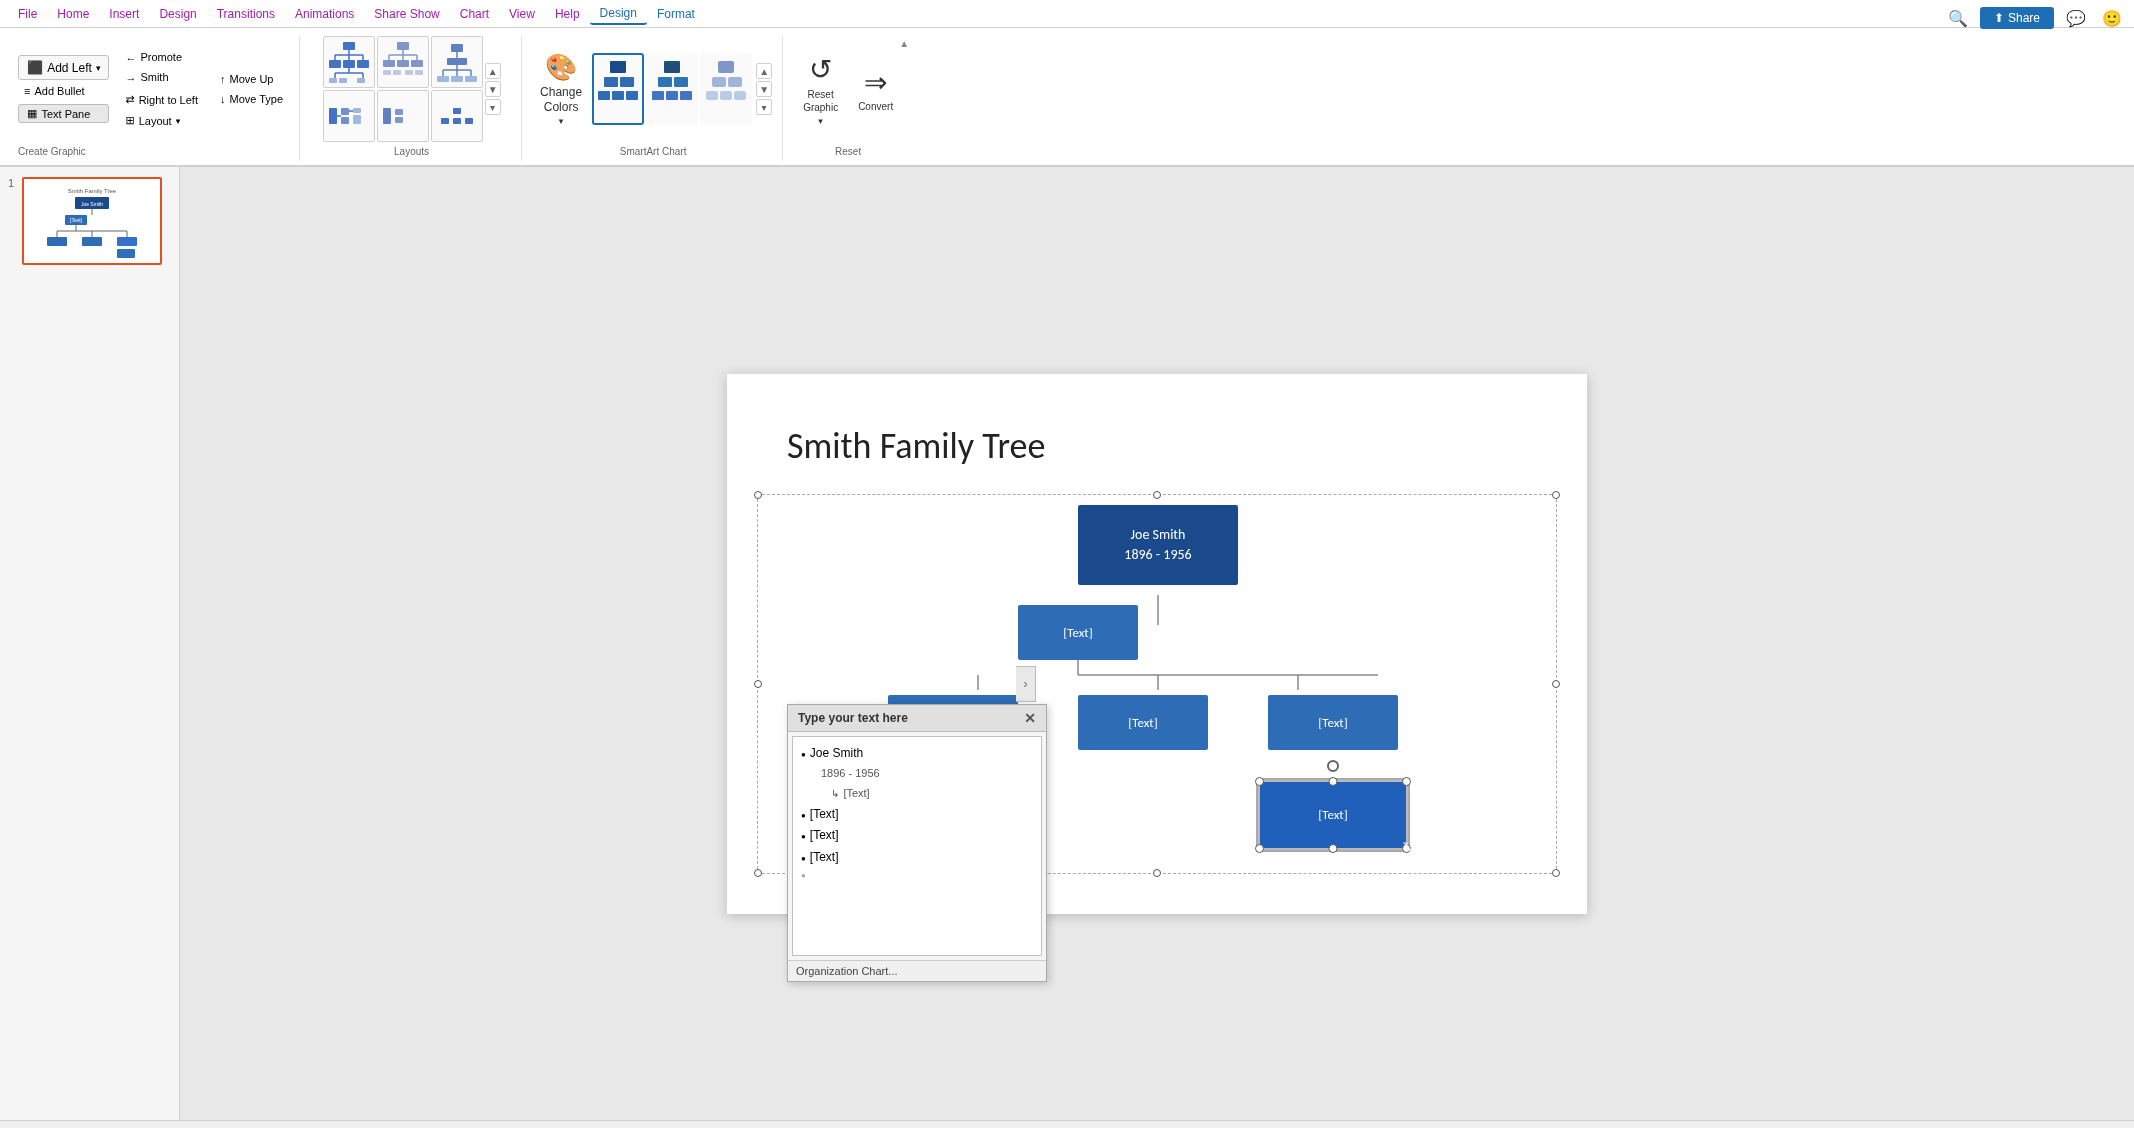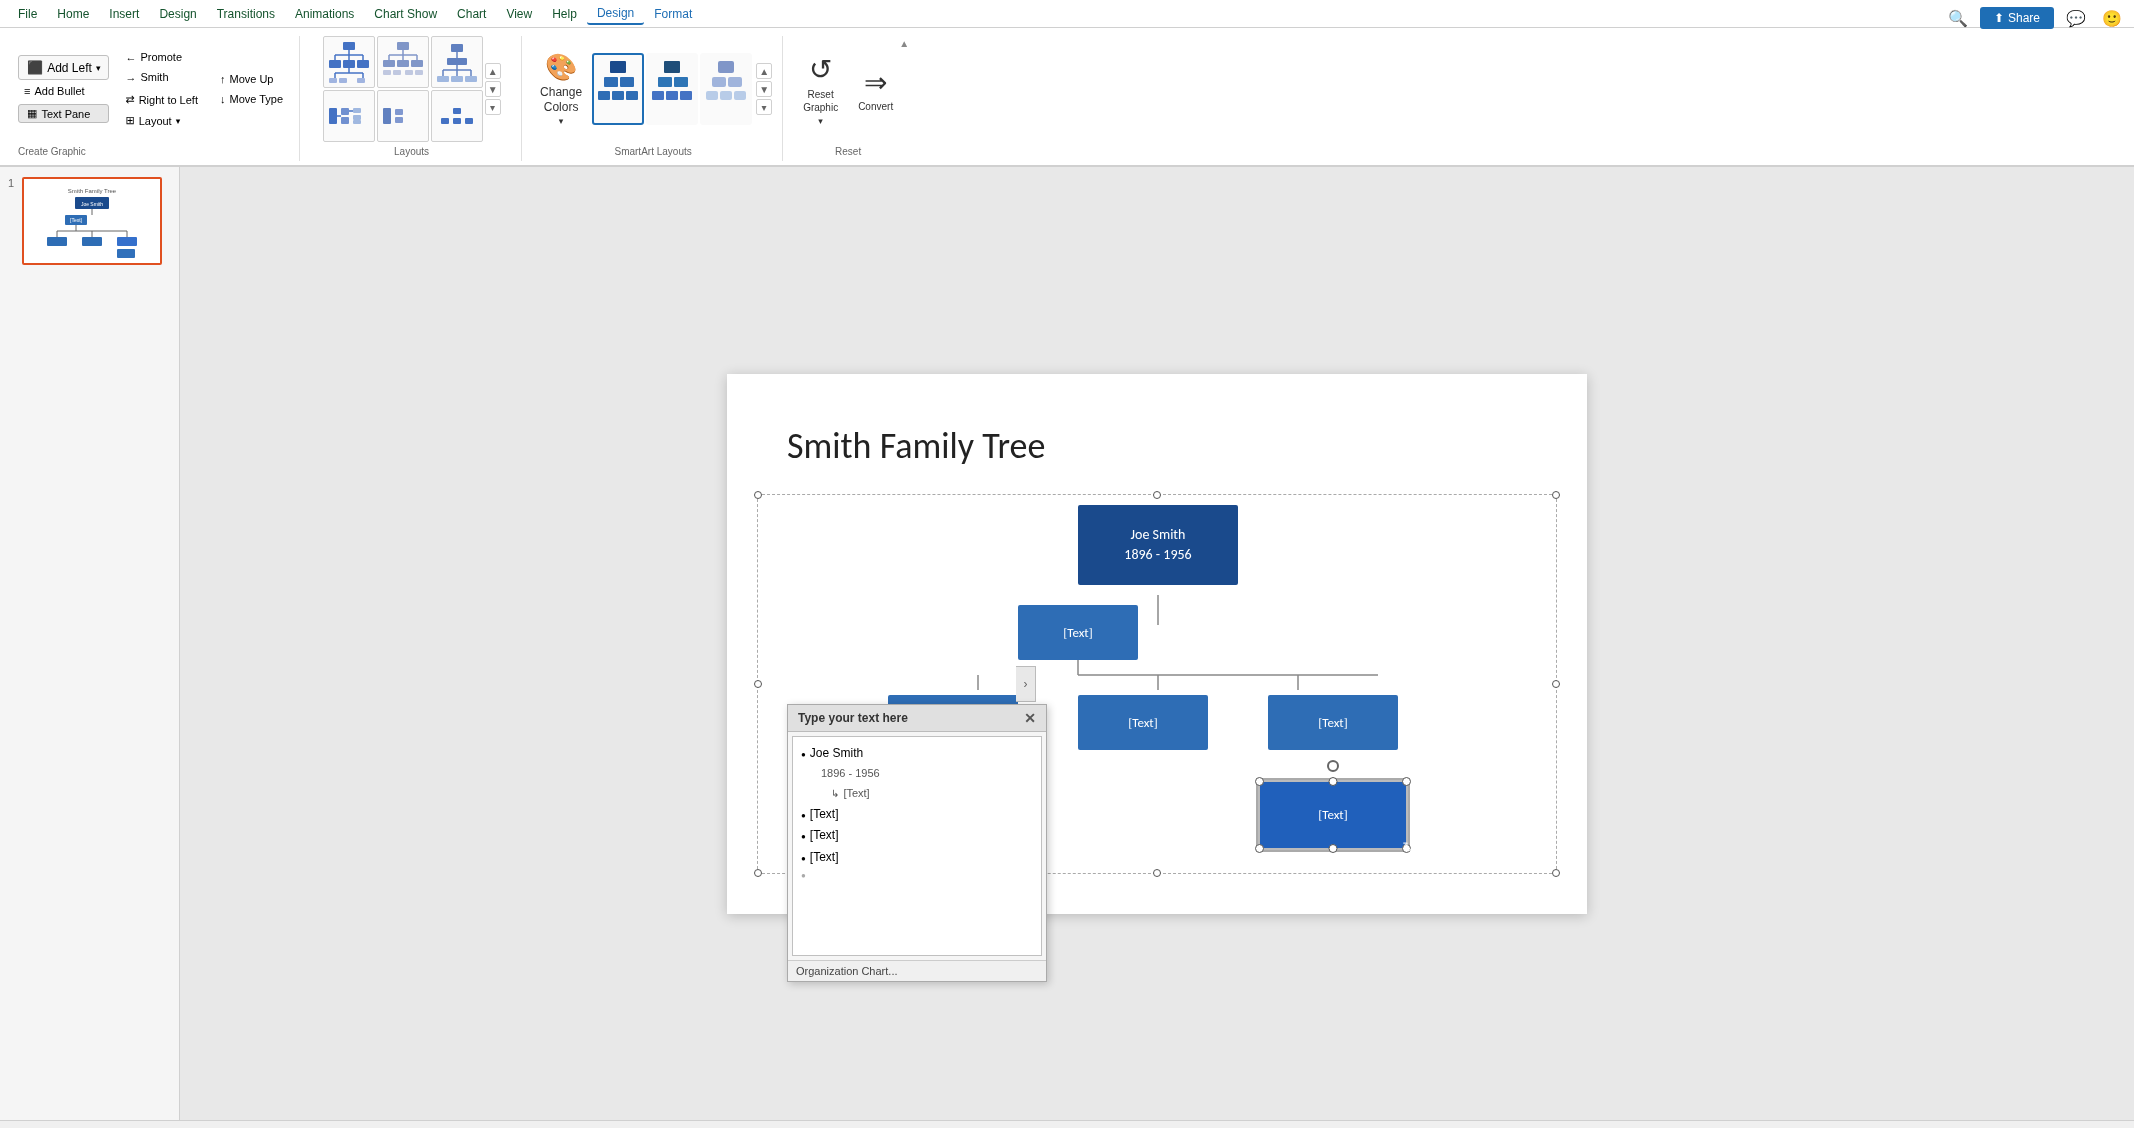--- a/index.html
+++ b/index.html
@@ -11,21 +11,21 @@
       align-items: center;
       background: #fff;
       border-bottom: 1px solid #d0d0d0;
       padding: 2px 8px;
       height: 28px;
     }
     .menu-item {
       padding: 3px 10px;
       cursor: pointer;
       font-size: 12px;
-      color: #14532d;
+      color: #a21caf;
       border-radius: 3px;
     }
     .menu-item.active { color: #1e6eb5; border-bottom: 2px solid #1e6eb5; font-weight: 500; }
 
     
     .ribbon {
       background: #fff;
       border-bottom: 2px solid #d0d0d0;
       padding: 4px 8px 0;
     }
@@ -385,21 +385,21 @@
 </head>
 <body>
 
 <div class="menu-bar">
   <span class="menu-item">File</span>
   <span class="menu-item">Home</span>
   <span class="menu-item">Insert</span>
   <span class="menu-item">Design</span>
   <span class="menu-item">Transitions</span>
   <span class="menu-item">Animations</span>
-  <span class="menu-item">Chart Show</span>
+  <span class="menu-item">Share Show</span>
   <span class="menu-item">Chart</span>
   <span class="menu-item">View</span>
   <span class="menu-item">Help</span>
   <span class="menu-item active">Design</span>
   <span class="menu-item" style="color:#1e6eb5;">Format</span>
   <div style="flex:1"></div>
   <div class="share-area">
     <div class="icon-btns">
       <div class="icon-btn">🔍</div>
     </div>
@@ -601,21 +601,21 @@
               <rect x="30" y="32" width="12" height="9" fill="#b8cce8" rx="2"></rect>
             </svg>
           </div>
         </div>
         <div class="layout-scroll">
           <div class="scroll-arrow">▲</div>
           <div class="scroll-arrow">▼</div>
           <div class="scroll-arrow" style="margin-top:auto;">▾</div>
         </div>
       </div>
-      <div class="ribbon-group-label">SmartArt Layouts</div>
+      <div class="ribbon-group-label">SmartArt Chart</div>
     </div>
 
     <div class="ribbon-group" style="min-width:120px; position:relative;">
       <div class="ribbon-group-buttons">
         <div class="reset-btn-big">
           <span style="font-size:28px;">↺</span>
           <span style="font-size:10px; text-align:center; line-height:1.3; white-space:pre-line;">Reset
 Graphic</span>
           <span style="font-size:9px;">▾</span>
         </div>

